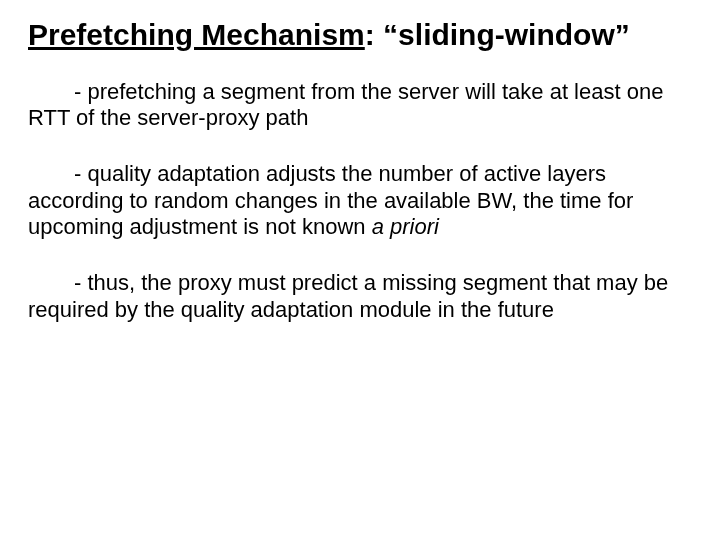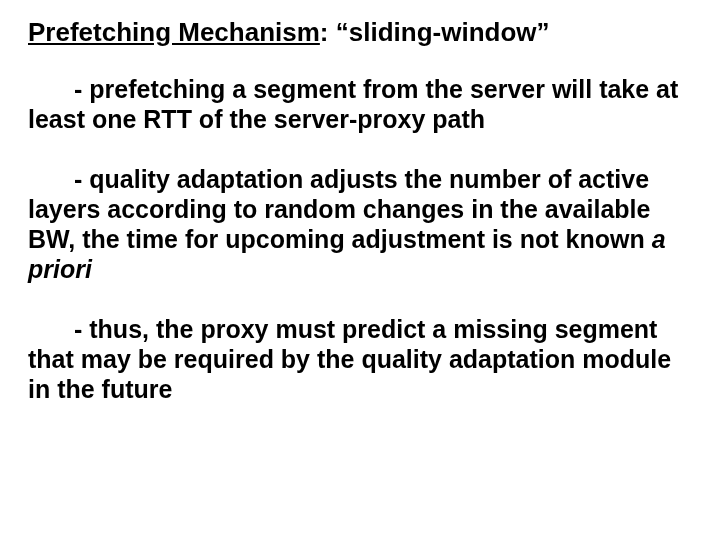--- a/index.html
+++ b/index.html
@@ -11,31 +11,31 @@
     font-family: "Comic Sans MS", "Comic Sans", cursive, sans-serif;
     color: #000;
   }
   .slide {
     box-sizing: border-box;
     width: 720px;
     height: 540px;
     padding: 18px 28px 20px 28px;
   }
   .title {
-    font-size: 26px;
+    font-size: 30px;
     font-weight: bold;
     line-height: 1.15;
     margin-bottom: 26px;
   }
   .title .underlined {
     text-decoration: underline;
   }
   .para {
-    font-size: 25px;
-    font-weight: bold;
+    font-size: 22px;
+    font-weight: normal;
     line-height: 1.2;
     margin-bottom: 30px;
   }
   .indent {
     display: inline-block;
     width: 46px;
   }
   .apriori {
     font-style: italic;
   }

